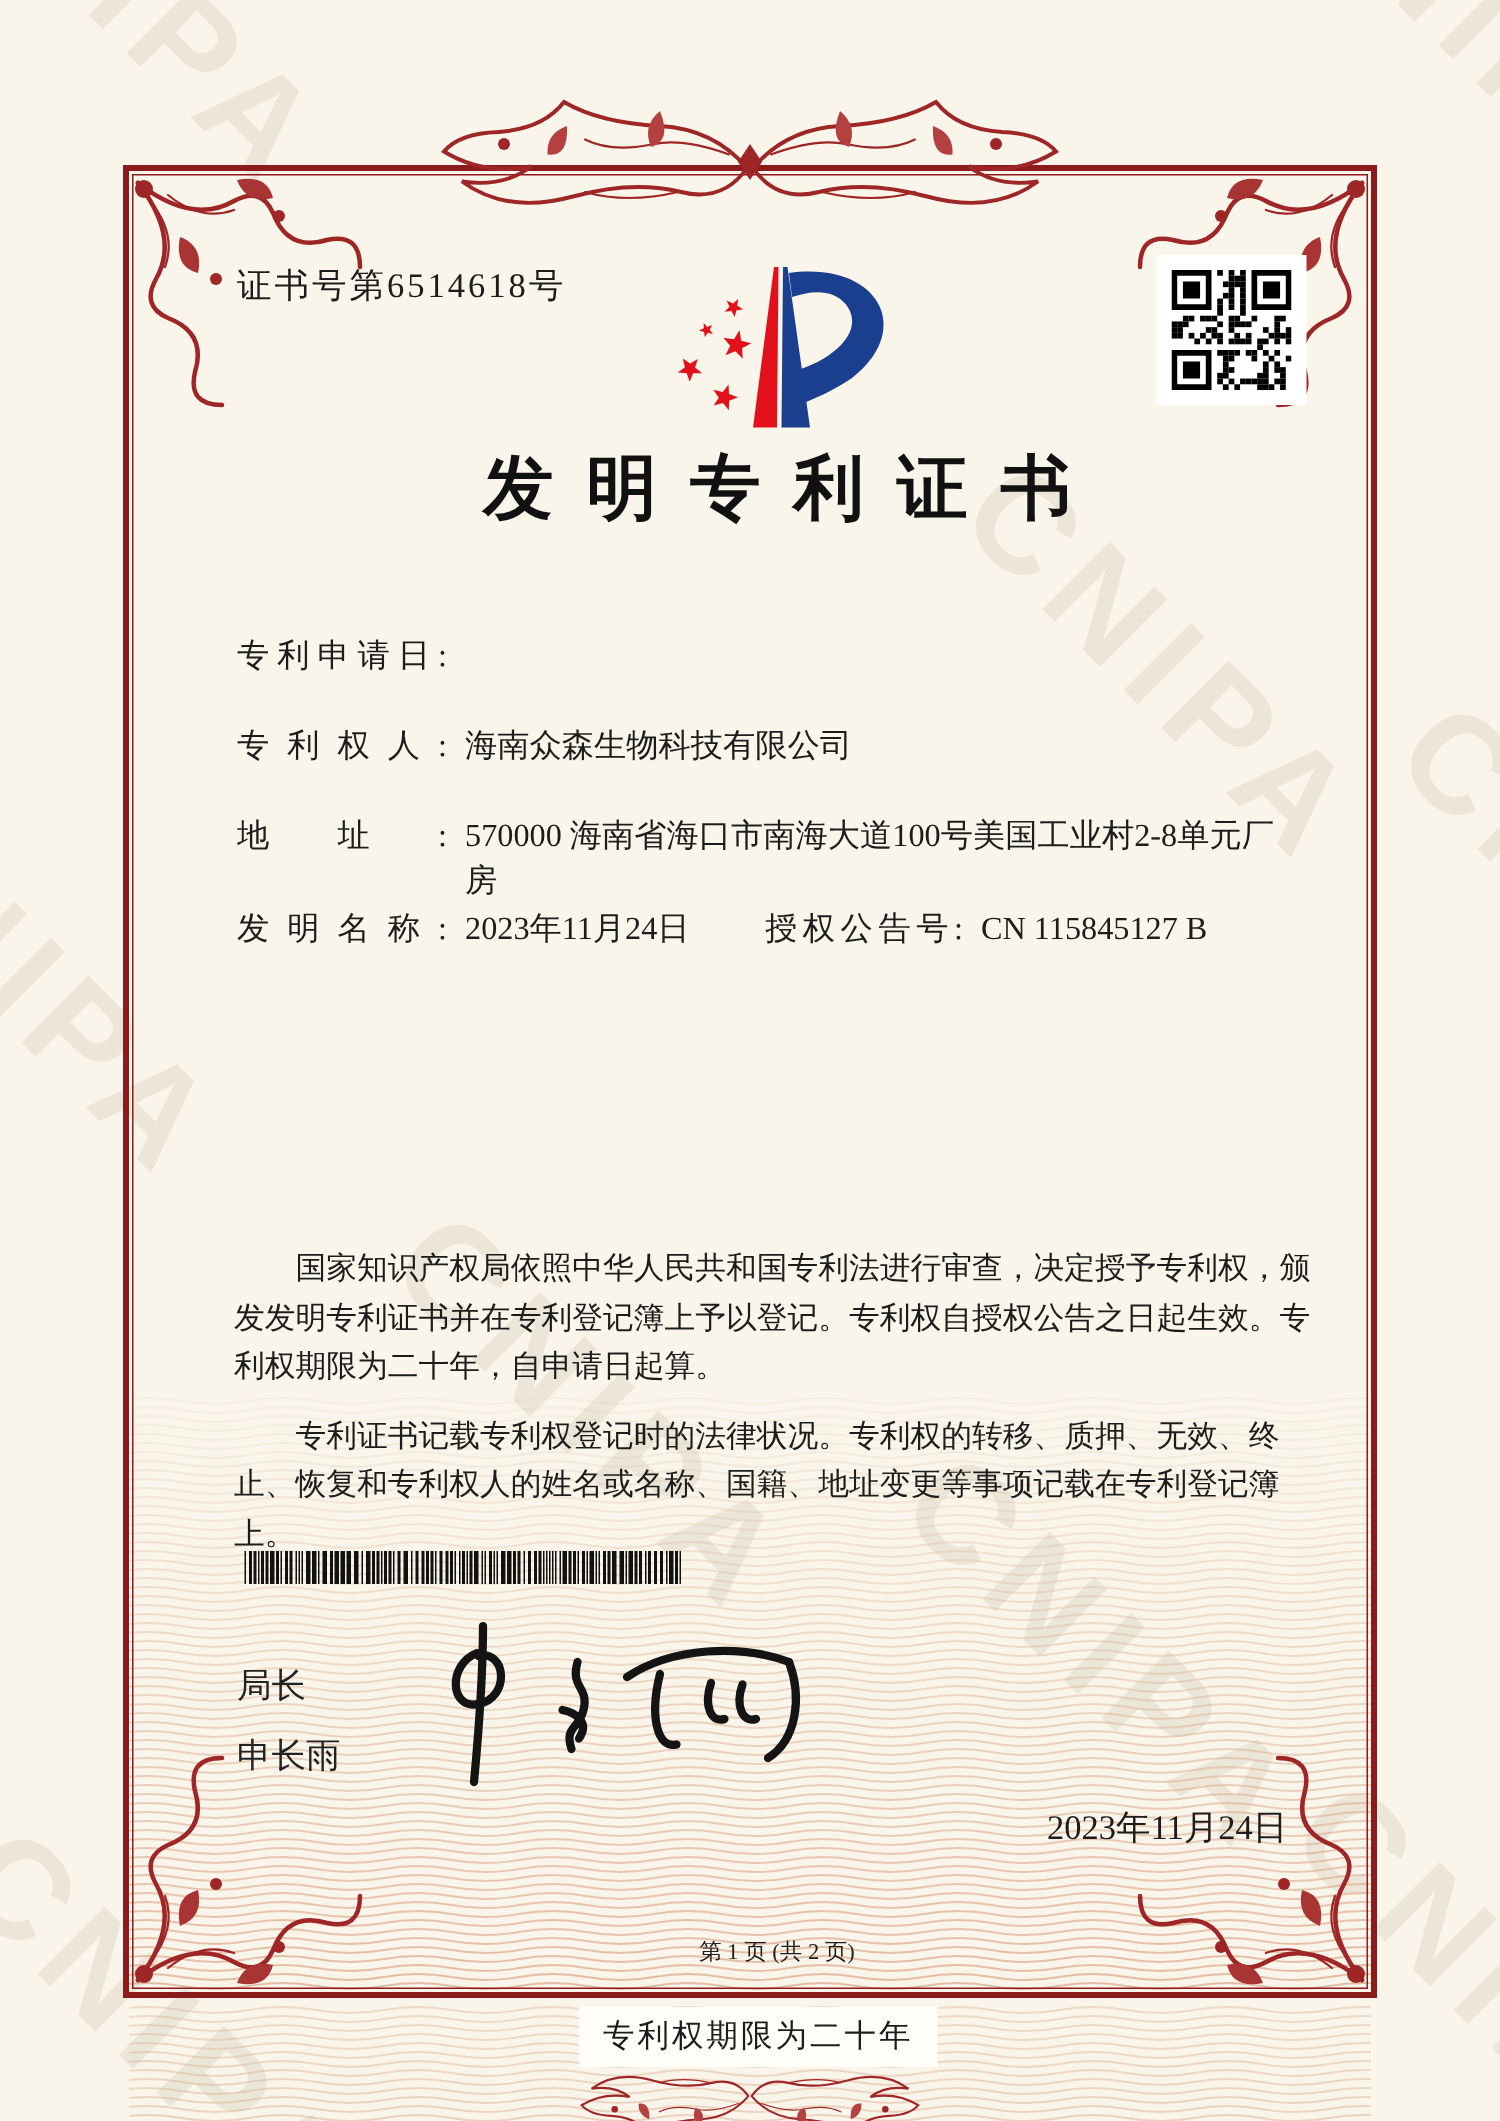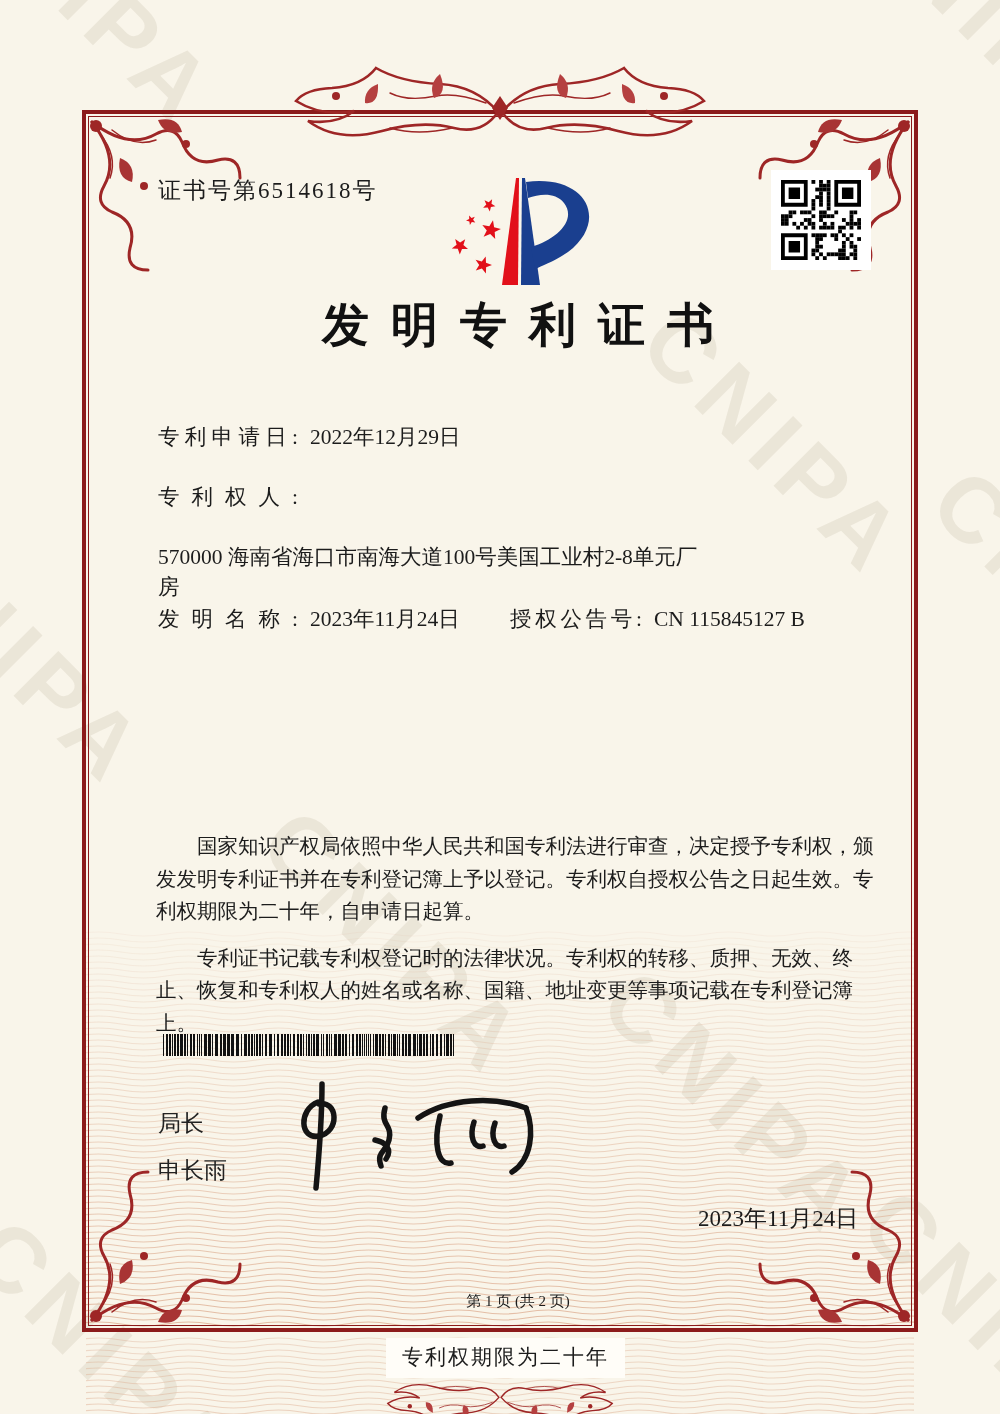--- a/index.html
+++ b/index.html
@@ -321,26 +321,27 @@
           <path d="M14,0h7v7h-7z M15,1h5v5h-5z M16,2h3v3h-3z" fill-rule="evenodd" fill="#000"></path>
           <path d="M0,14h7v7h-7z M1,15h5v5h-5z M2,16h3v3h-3z" fill-rule="evenodd" fill="#000"></path>
         </svg>
     </div>
 
     <div class="title">发明专利证书</div>
 
     <div class="fields">
       <div class="frow">
         <span class="flabel">专利申请日:</span>
-        <span class="fvalue">2022年12月29日</span>
       </div>
       <div class="frow">
         <span class="flabel">专利权人:</span>
+        <span class="fvalue">海南众森生物科技有限公司</span>
       </div>
       <div class="frow addr">
+        <span class="flabel">地址:</span>
         <span class="fvalue addr">570000 海南省海口市南海大道100号美国工业村2-8单元厂房</span>
       </div>
       <div class="frow">
         <span class="flabel">发明名称:</span>
         <span class="fvalue">2023年11月24日</span>
         <span class="pair2">
           <span class="flabel">授权公告号:</span>
           <span class="fvalue">CN 115845127 B</span>
         </span>
       </div>

